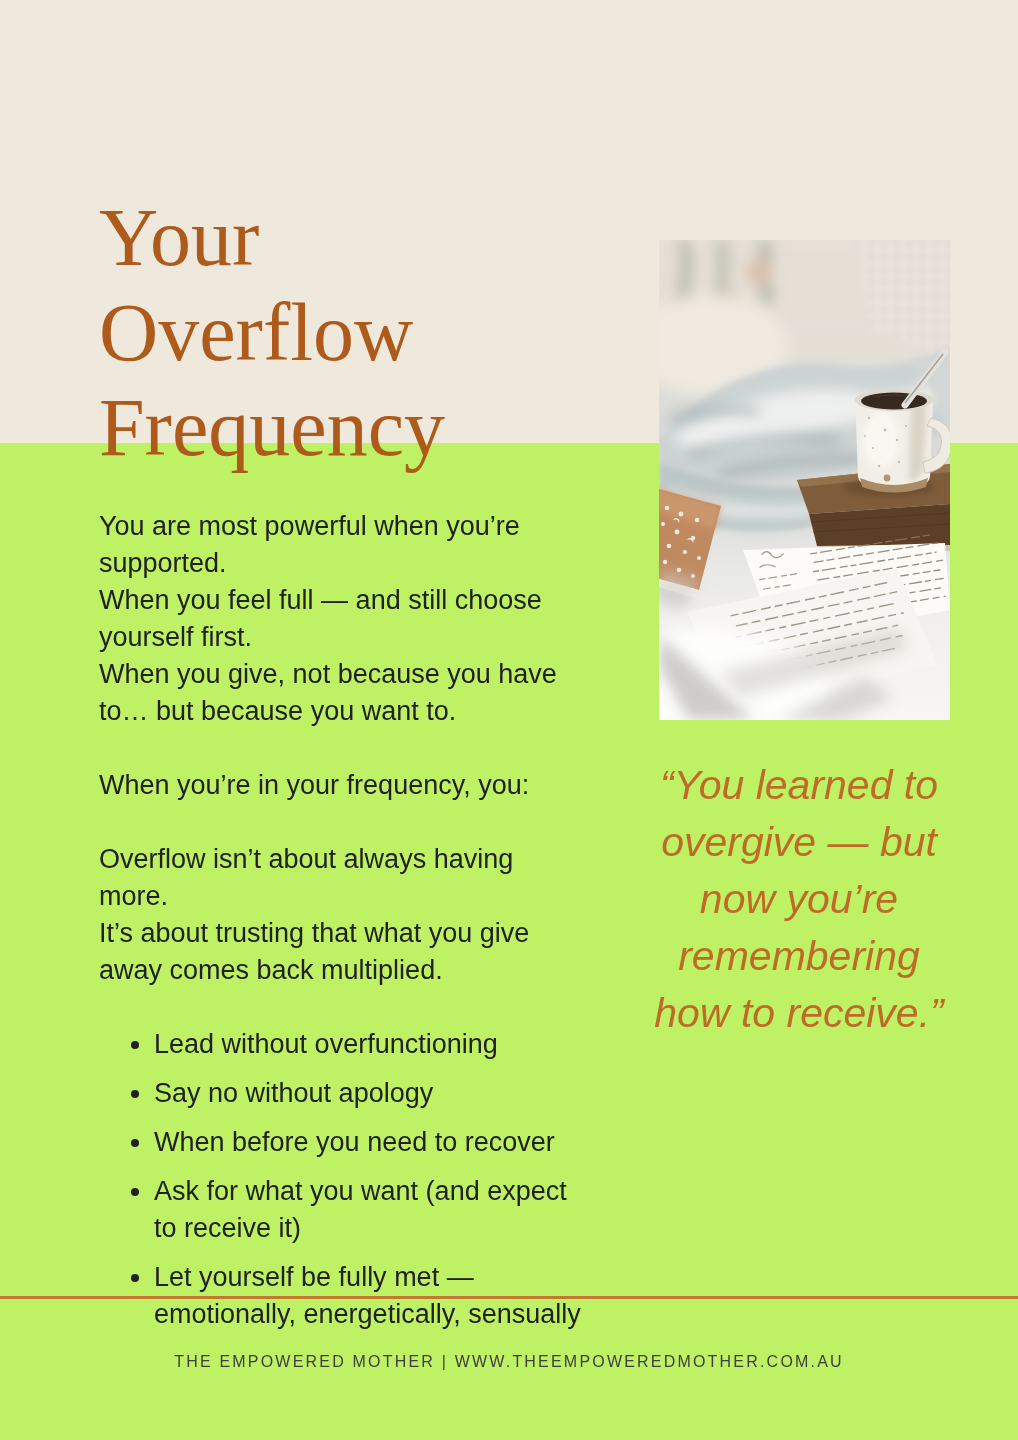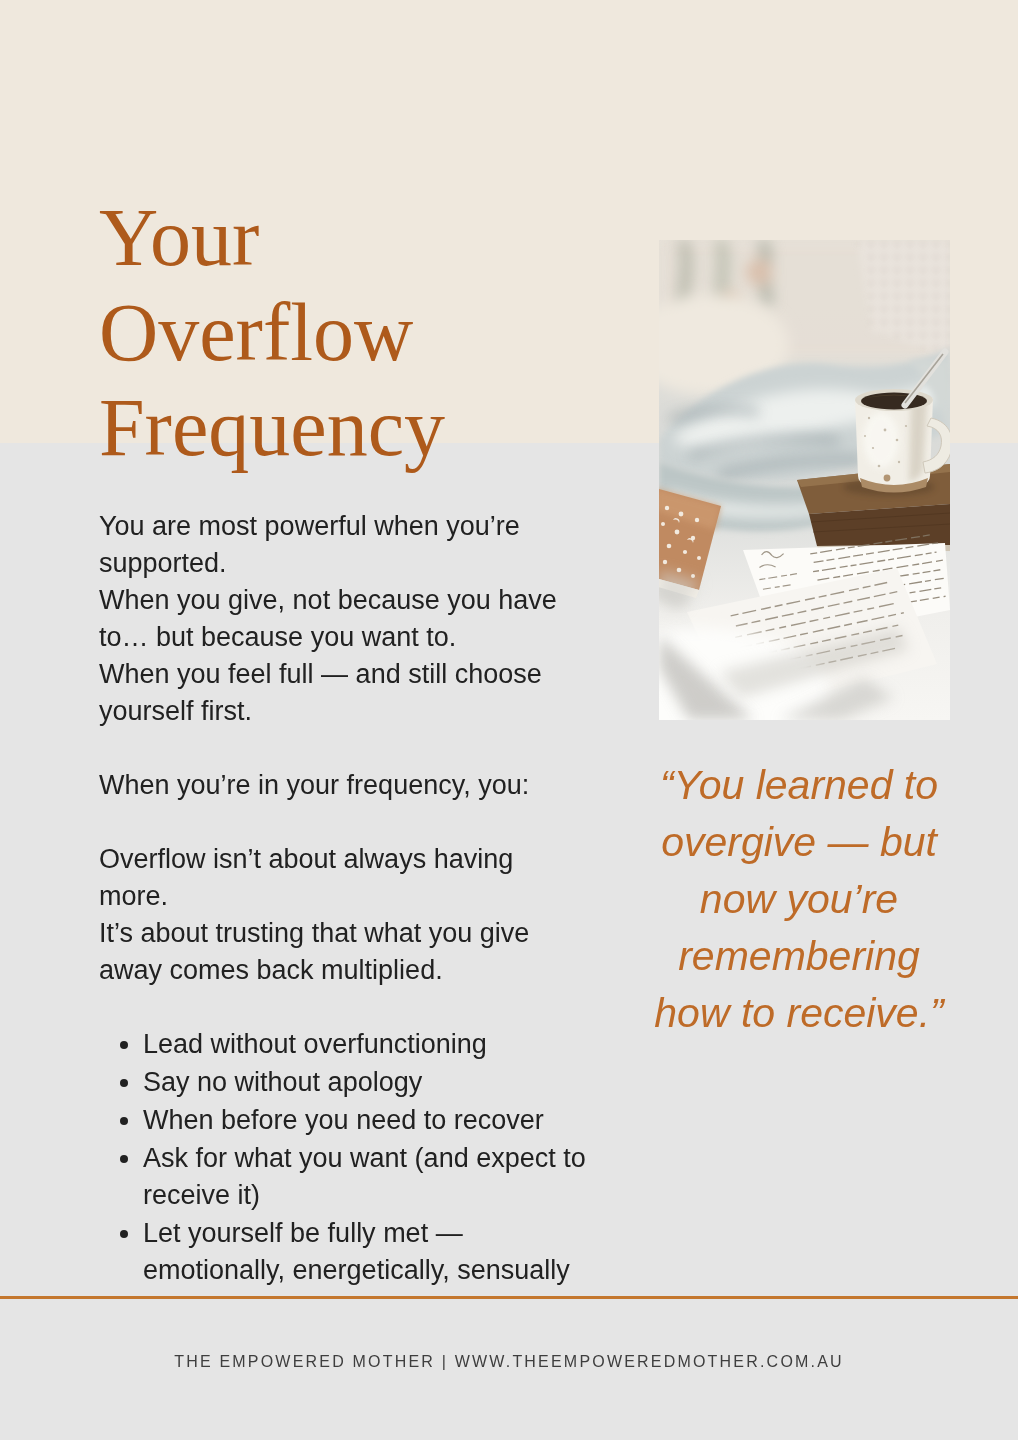--- a/index.html
+++ b/index.html
@@ -1,18 +1,18 @@
 <!DOCTYPE html>
 <html><head>
 <meta charset="utf-8">
 <style>
   html,body{margin:0;padding:0;background:#ffffff;}
   .page{
     position:relative;width:1018px;height:1440px;margin:0 auto;
-    background:#e5e5e5;overflow:hidden;
+    background:#bef264;overflow:hidden;
     font-family:"Liberation Sans","DejaVu Sans",sans-serif;
   }
   .band{
     position:absolute;left:0;top:0;width:1018px;height:443px;
     background:#efe8dd;
   }
   .title{
     position:absolute;left:99px;top:190px;width:430px;margin:0;
     font-family:"Liberation Serif","DejaVu Serif",serif;
     font-weight:400;font-size:82px;line-height:95px;
@@ -28,21 +28,21 @@
     font-size:27px;line-height:37px;color:#212121;
   }
   .pgroup{margin:16px 0 37px 0;}
   .pgroup:last-child{margin-bottom:0;}
   .line{margin:0;}
   .bullets{
     margin:37px -26px 0 0;padding:0 0 0 43px;
     font-size:27px;line-height:37px;color:#212121;
     list-style-type:disc;
   }
-  .bullets li{margin:1px;padding:0;}
+  .bullets li{margin:12px;padding:0;}
   .quote{
     position:absolute;left:648px;top:757px;width:302px;
     font-size:41px;line-height:57px;font-style:italic;
     color:#be6b28;text-align:center;
   }
   .rule{
     position:absolute;left:0;top:1296px;width:1018px;height:3px;
     background:#c4772e;border:none;margin:0;
   }
   .footer{
@@ -208,22 +208,22 @@
         <path d="M120,480 L205,438 L235,458 L182,480 Z" fill="#cbcac6" filter="url(#f2)" opacity="0.7"></path>
         <path d="M60,432 L240,387 L250,410 L82,458 Z" fill="#c8c6c0" filter="url(#f2)" opacity="0.5"></path>
         <path d="M0,330 L42,342 L20,372 L0,362 Z" fill="#d2d1cd" filter="url(#f2)" opacity="0.6"></path>
       </g>
     </svg>
   </figure>
 
   <div class="body-col">
     <div class="pgroup">
       <p class="line">You are most powerful when you’re supported.</p>
+      <p class="line">When you feel full — and still choose yourself first.</p>
       <p class="line">When you give, not because you have to… but because you want to.</p>
-      <p class="line">When you feel full — and still choose yourself first.</p>
     </div>
     <div class="pgroup">
       <p class="line">When you’re in your frequency, you:</p>
     </div>
     <div class="pgroup">
       <p class="line">Overflow isn’t about always having more.</p>
       <p class="line">It’s about trusting that what you give away comes back multiplied.</p>
     </div>
     <ul class="bullets">
       <li>Lead without overfunctioning</li>

